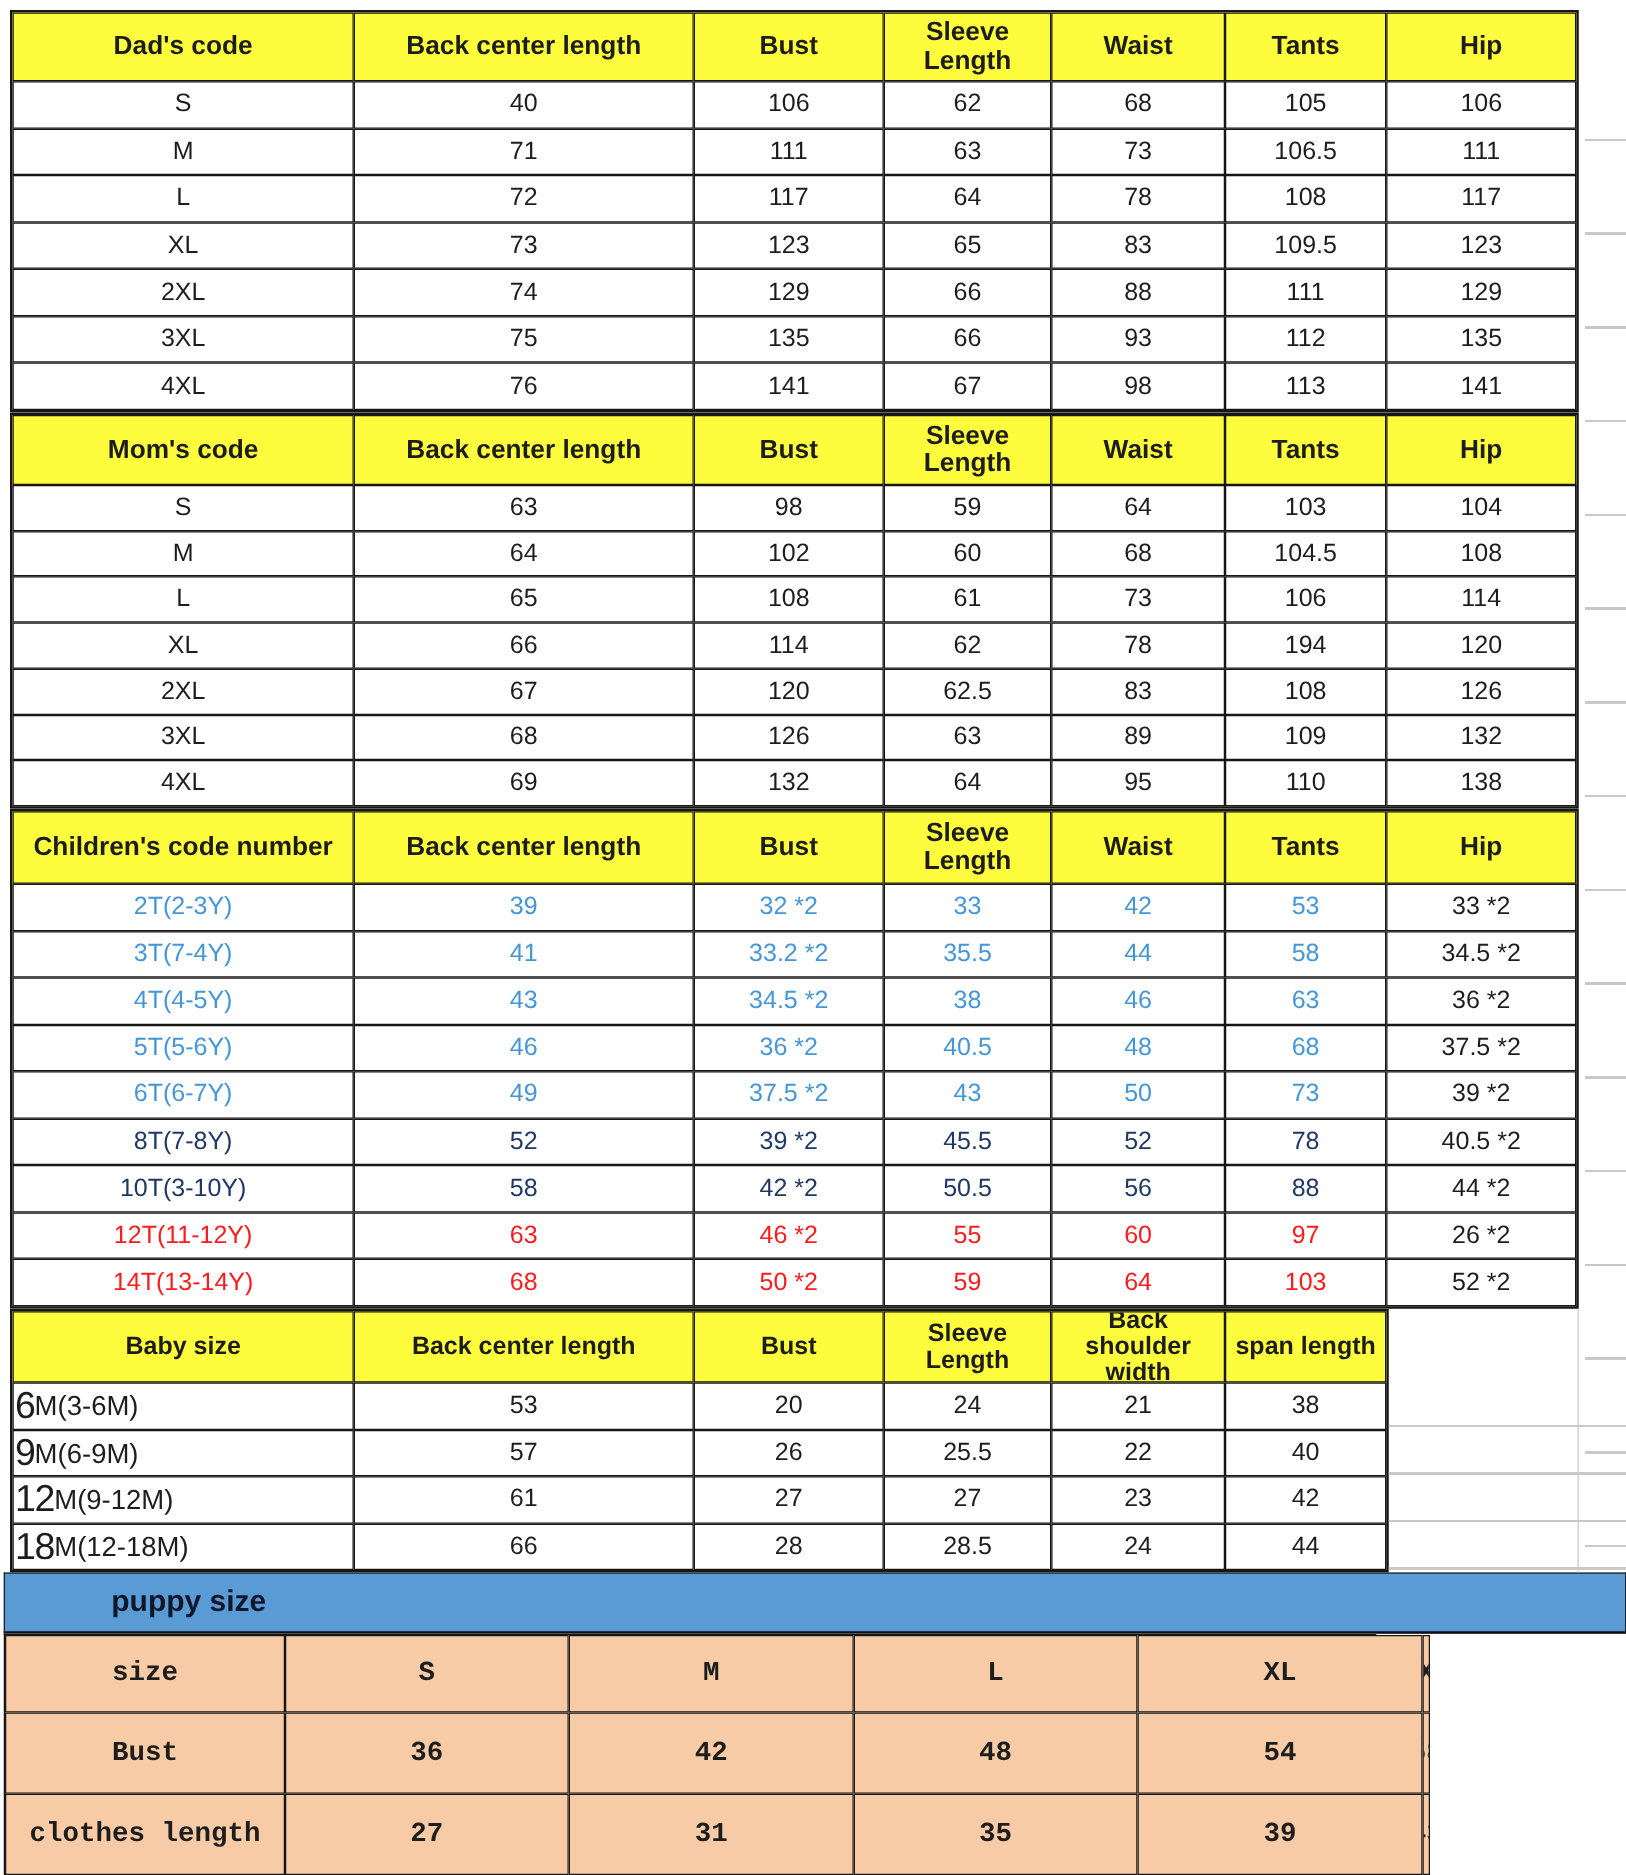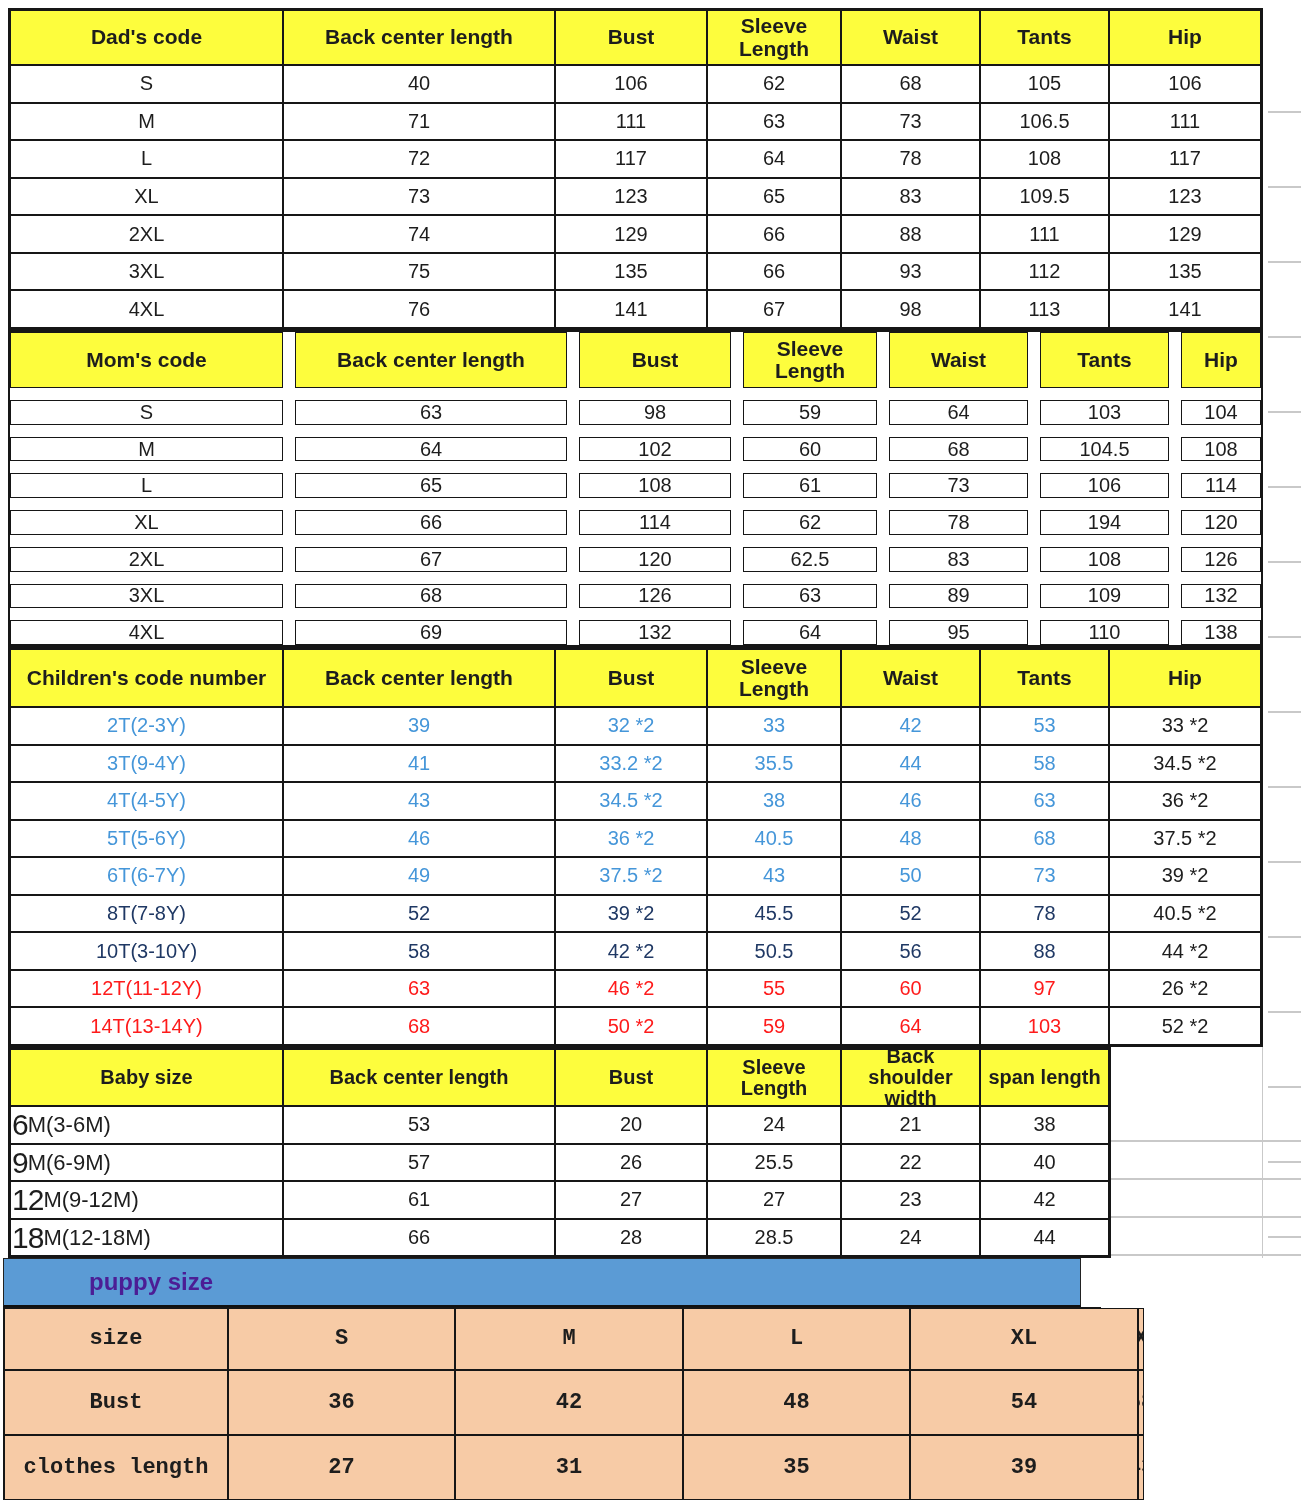--- a/index.html
+++ b/index.html
@@ -16,41 +16,41 @@
     box-sizing:border-box;border:1px solid var(--border_black);
     display:flex;align-items:center;justify-content:center;
     font-size:20px;font-weight:400;padding:0 2px;line-height:1.05;
     overflow:hidden;white-space:pre-line;text-align:center;
   }
   .grid .cell.head{
     background:var(--header_yellow);font-weight:700;font-size:21px;text-align:center;
   }
   #t-dad,#t-mom,#t-children{grid-template-columns:273px 272px 152px 134px 139px 129px 1fr;}
   #t-dad{top:8px;height:322px;grid-template-rows:55px repeat(7,1fr);}
-  #t-mom{top:330px;height:317px;grid-template-rows:56px repeat(7,1fr);gap:12px;}
+  #t-mom{top:330px;height:317px;grid-template-rows:56px repeat(7,1fr);}
   #t-children{top:647px;height:400px;grid-template-rows:58px repeat(9,1fr);}
   #t-baby{
     top:1047px;height:211px;width:1103px;
     grid-template-columns:273px 272px 152px 134px 139px 1fr;
     grid-template-rows:57px repeat(4,1fr);
   }
   #t-baby .cell.head{font-size:20px;}
   #t-baby .cell.left{justify-content:flex-start;padding-left:1px;font-size:22px;}
   #t-baby .cell.left .big{font-size:30px;letter-spacing:-1px;}
   #t-puppy{
     top:1307px;left:3px;width:1098px;height:193px;
     grid-template-columns:224px 227px 228px 227px 228px 1fr;
     grid-template-rows:62px 1fr 1fr;border:1px solid var(--border_black);border-right:none;border-bottom:none;font-family:Liberation Mono, monospace;
   }
   #t-puppy .cell{background:var(--puppy_pink);font-weight:700;font-size:22px;}
   .banner{
-    position:absolute;left:3px;top:1258px;width:1078px;height:49px;box-sizing:border-box;
+    position:absolute;left:3px;top:1258px;width:1298px;height:49px;box-sizing:border-box;
     background:var(--banner_blue);border:1px solid #222;border-bottom:2px solid #111;
     display:flex;align-items:center;padding-left:85px;
-    font-size:24px;font-weight:600;color:#4c1d95;
+    font-size:24px;font-weight:600;color:#0f172a;
   }
   .c-dark{color:var(--text_dark);}
   .c-blue{color:var(--text_blue);}
   .c-navy{color:var(--text_navy);}
   .c-red{color:var(--text_red);}
   .stubs{
     position:absolute;left:1268px;top:38px;width:33px;height:1220px;
     background:repeating-linear-gradient(to bottom,transparent 0px,transparent 73px,var(--gridline_gray) 73px,var(--gridline_gray) 75px);
   }
   .baby-gridlines{
@@ -192,21 +192,21 @@
       <div class="cell head c-dark">Waist</div>
       <div class="cell head c-dark">Tants</div>
       <div class="cell head c-dark">Hip</div>
       <div class="cell c-blue">2T(2-3Y)</div>
       <div class="cell c-blue">39</div>
       <div class="cell c-blue">32 *2</div>
       <div class="cell c-blue">33</div>
       <div class="cell c-blue">42</div>
       <div class="cell c-blue">53</div>
       <div class="cell c-dark">33 *2</div>
-      <div class="cell c-blue">3T(9-4Y)</div>
+      <div class="cell c-blue">3T(7-4Y)</div>
       <div class="cell c-blue">41</div>
       <div class="cell c-blue">33.2 *2</div>
       <div class="cell c-blue">35.5</div>
       <div class="cell c-blue">44</div>
       <div class="cell c-blue">58</div>
       <div class="cell c-dark">34.5 *2</div>
       <div class="cell c-blue">4T(4-5Y)</div>
       <div class="cell c-blue">43</div>
       <div class="cell c-blue">34.5 *2</div>
       <div class="cell c-blue">38</div>

